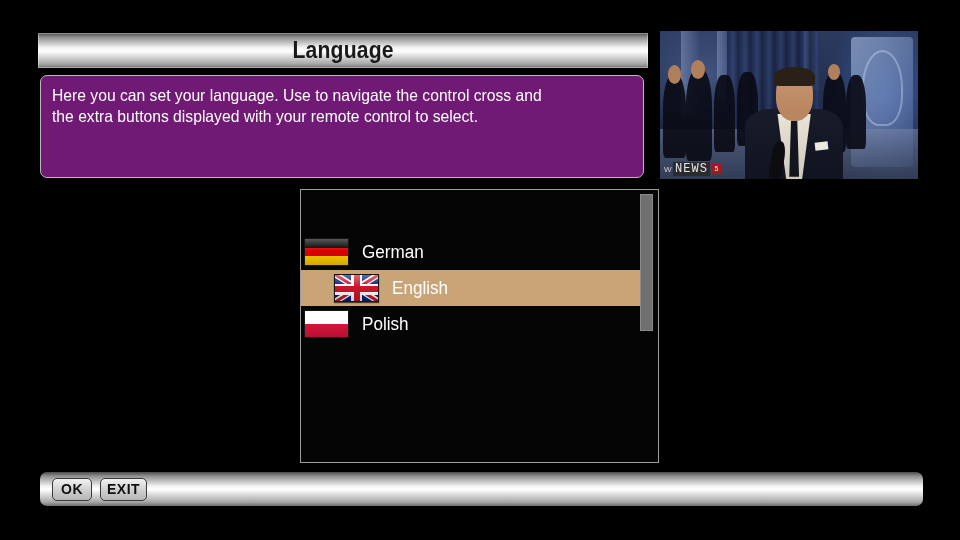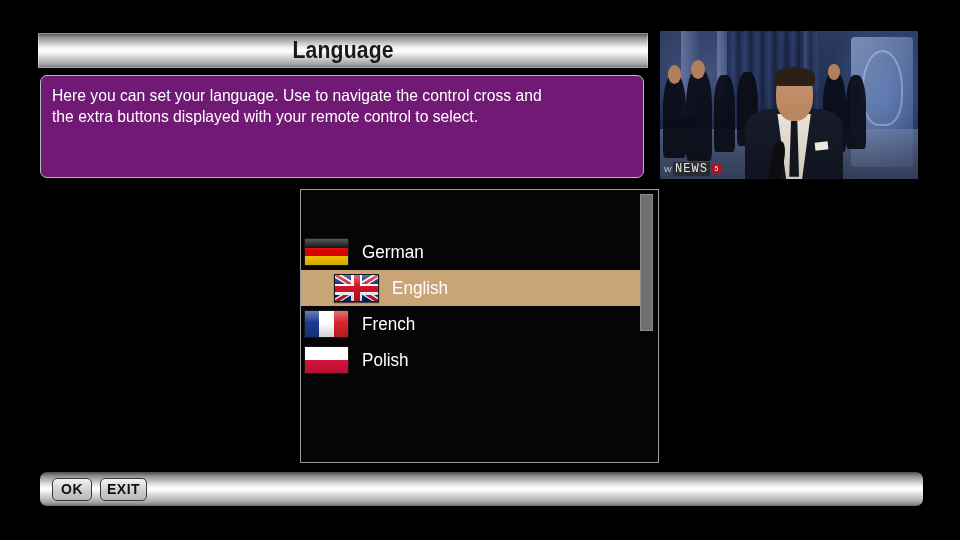--- a/index.html
+++ b/index.html
@@ -474,26 +474,20 @@
             <div class="dr2"></div>
             <div class="cw-v"></div>
             <div class="cw-h"></div>
             <div class="cr-v"></div>
             <div class="cr-h"></div>
             <div class="sheen"></div>
           </div>
           <span class="lang-label">English</span>
         </div>
         <div class="lang-row">
-          <div class="flag flag-fr">
-            <div class="sheen"></div>
-          </div>
-          <span class="lang-label">French</span>
-        </div>
-        <div class="lang-row">
           <div class="flag flag-pl">
             <div class="sheen"></div>
           </div>
           <span class="lang-label">Polish</span>
         </div>
       </div>
     <div class="scroll-track">
       <div class="scroll-thumb"></div>
     </div>
   </div>

